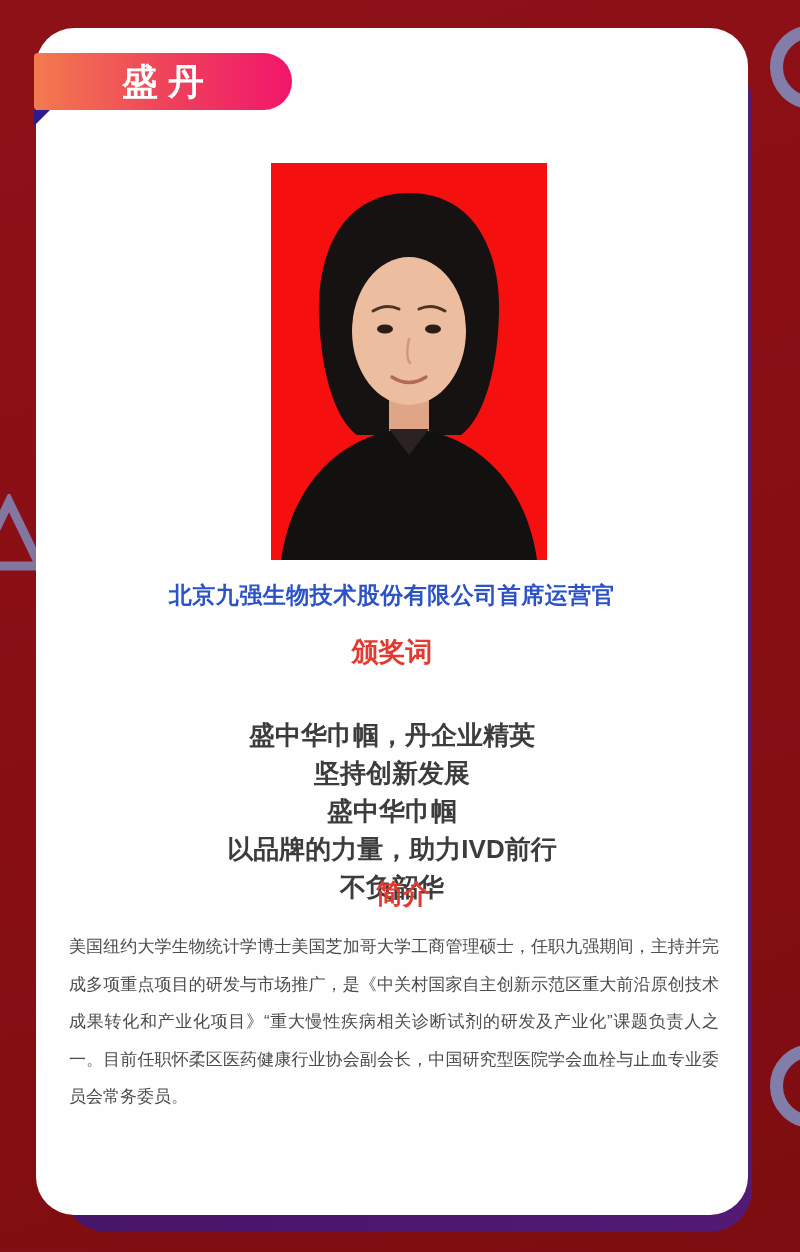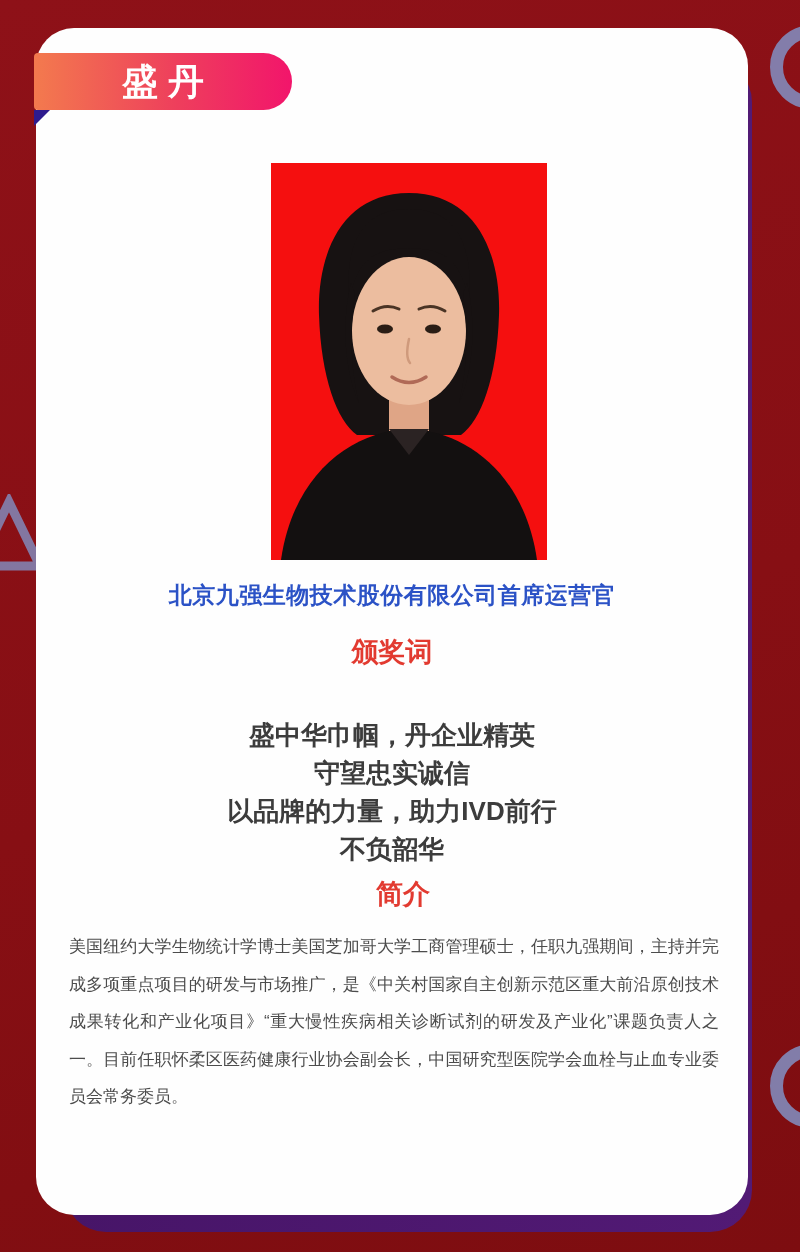--- a/index.html
+++ b/index.html
@@ -193,21 +193,22 @@
 
         <path d="M118 266 L138 292 L158 266 Z" fill="#2b2323"></path>
       </svg>
     </div>
 
     <div class="person-title">北京九强生物技术股份有限公司首席运营官</div>
 
     <div class="section-heading heading-award">颁奖词</div>
     <div class="award-lines">
       <p>盛中华巾帼，丹企业精英</p>
-      <p>守望忠实诚信</p>
+      <p>坚持创新发展</p>
+      <p>盛中华巾帼</p>
       <p>以品牌的力量，助力IVD前行</p>
       <p>不负韶华</p>
     </div>
 
     <div class="section-heading heading-intro">简介</div>
     <p class="intro-text">美国纽约大学生物统计学博士美国芝加哥大学工商管理硕士，任职九强期间，主持并完成多项重点项目的研发与市场推广，是《中关村国家自主创新示范区重大前沿原创技术成果转化和产业化项目》“重大慢性疾病相关诊断试剂的研发及产业化”课题负责人之一。目前任职怀柔区医药健康行业协会副会长，中国研究型医院学会血栓与止血专业委员会常务委员。</p>
 
   </div>
 </div>
 

